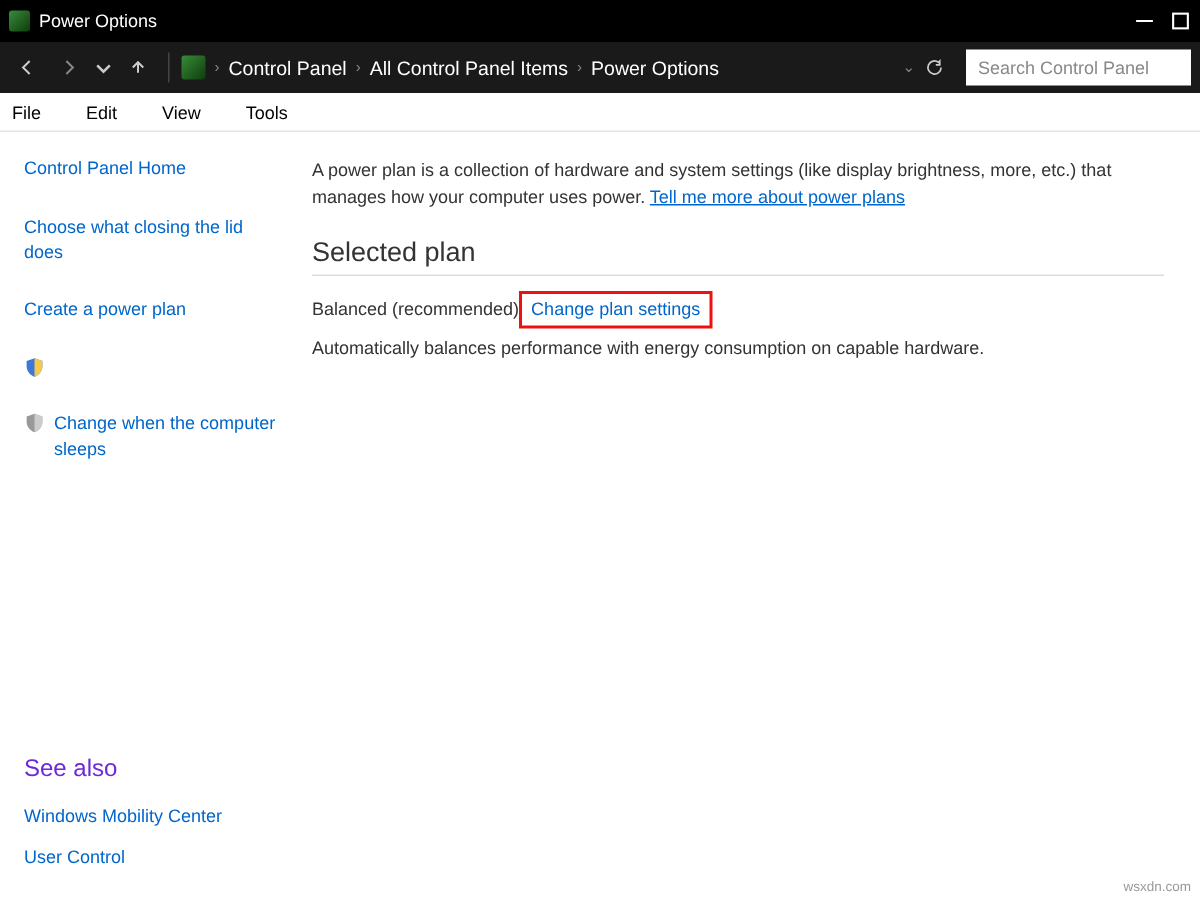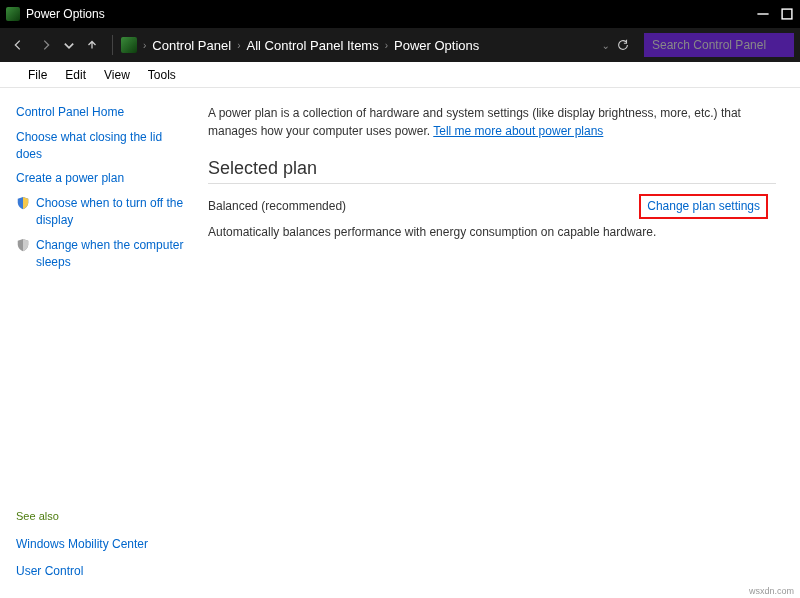--- a/index.html
+++ b/index.html
@@ -48,59 +48,59 @@
     .breadcrumb .crumb { cursor:pointer; }
     .breadcrumb .chevron { color:#888; font-size:10px; margin:0 2px; }
     .breadcrumb-icon {
       width:16px; height:16px;
       background: linear-gradient(135deg, #3a8a3a, #0d3d0d);
       border-radius:2px;
     }
     .crumb-right { display:flex; align-items:center; gap:8px; margin-left:auto; color:#888; }
     .refresh-group { display:flex; align-items:center; gap:6px; padding-right:10px; }
     .search-box {
-      background:#4c1d95;
+      background:#ffffff;
       color:#888;
       width:150px;
       height:24px;
       border:none;
       padding:0 8px;
       font-size:12px;
     }
     .search-box::placeholder { color:#888; }
     .menubar {
       height:26px;
       border-bottom:1px solid #e5e5e5;
       display:flex;
       align-items:center;
-      padding:0 20px;
-      gap:2px;
+      padding:0 0;
+      gap:14px;
       font-size:12px;
     }
     .menuitem { padding:3px 8px; cursor:pointer; }
     .content { display:flex; height: calc(100% - 88px); }
     .sidebar {
       width:200px;
       padding:16px 12px 12px 16px;
       display:flex;
       flex-direction:column;
       gap:14px;
     }
-    .sidebar-top { display:flex; flex-direction:column; gap:8px; flex:1; }
+    .sidebar-top { display:flex; flex-direction:column; gap:22px; flex:1; }
     .link {
       color:#0066cc;
       cursor:pointer;
       line-height:1.4;
     }
     .sidebar-item { display:flex; align-items:flex-start; gap:6px; }
     .sidebar-item .shield {
       width:14px; height:14px; flex-shrink:0; margin-top:1px;
     }
     .sidebar-bottom { display:flex; flex-direction:column; gap:10px; padding-bottom:6px; }
-    .see-also { color:#4d7c0f; font-size:11px; margin-bottom:4px; }
+    .see-also { color:#6d28d9; font-size:16px; margin-bottom:4px; }
     .main {
       flex:1;
       padding:16px 24px 16px 8px;
     }
     .heading {
       color:#003399;
       font-size:17px;
       font-weight:400;
       margin-bottom:10px;
     }
@@ -108,21 +108,21 @@
     .inline-link { color:#0066cc; text-decoration:underline; cursor:pointer; }
     .section-label {
       color:#333;
       font-size:18px;
       padding-bottom:4px;
       border-bottom:1px solid #ddd;
       margin-bottom:10px;
     }
     .plan-row {
       display:flex;
-      justify-content:space-between;
+      justify-content:flex-start;
       align-items:center;
       padding-right:8px;
     }
     .plan-name { color:#333; }
     .highlight-box {
       border:2px solid #e11;
       padding:2px 6px;
     }
     .highlight-box .link { color:#0066cc; }
     .plan-desc { color:#333; margin-top:6px; }
@@ -207,21 +207,20 @@
   <div class="sidebar">
     <div class="sidebar-top">
       <div class="link">Control Panel Home</div>
       <div class="link">Choose what closing the lid does</div>
       <div class="link">Create a power plan</div>
       <div class="sidebar-item">
         <svg class="shield" viewBox="0 0 16 16">
           <path d="M8 1 L14 3 V7 C14 11 11 14 8 15 C5 14 2 11 2 7 V3 Z" fill="#3a7ad6"></path>
           <path d="M8 1 L14 3 V7 C14 11 11 14 8 15 V1 Z" fill="#f6c84c"></path>
         </svg>
-        <span class="link">Choose when to turn off the display</span>
       </div>
       <div class="sidebar-item">
         <svg class="shield" viewBox="0 0 16 16">
           <path d="M8 1 L14 3 V7 C14 11 11 14 8 15 C5 14 2 11 2 7 V3 Z" fill="#999"></path>
           <path d="M8 1 L14 3 V7 C14 11 11 14 8 15 V1 Z" fill="#ccc"></path>
         </svg>
         <span class="link">Change when the computer sleeps</span>
       </div>
     </div>
     <div class="sidebar-bottom">

